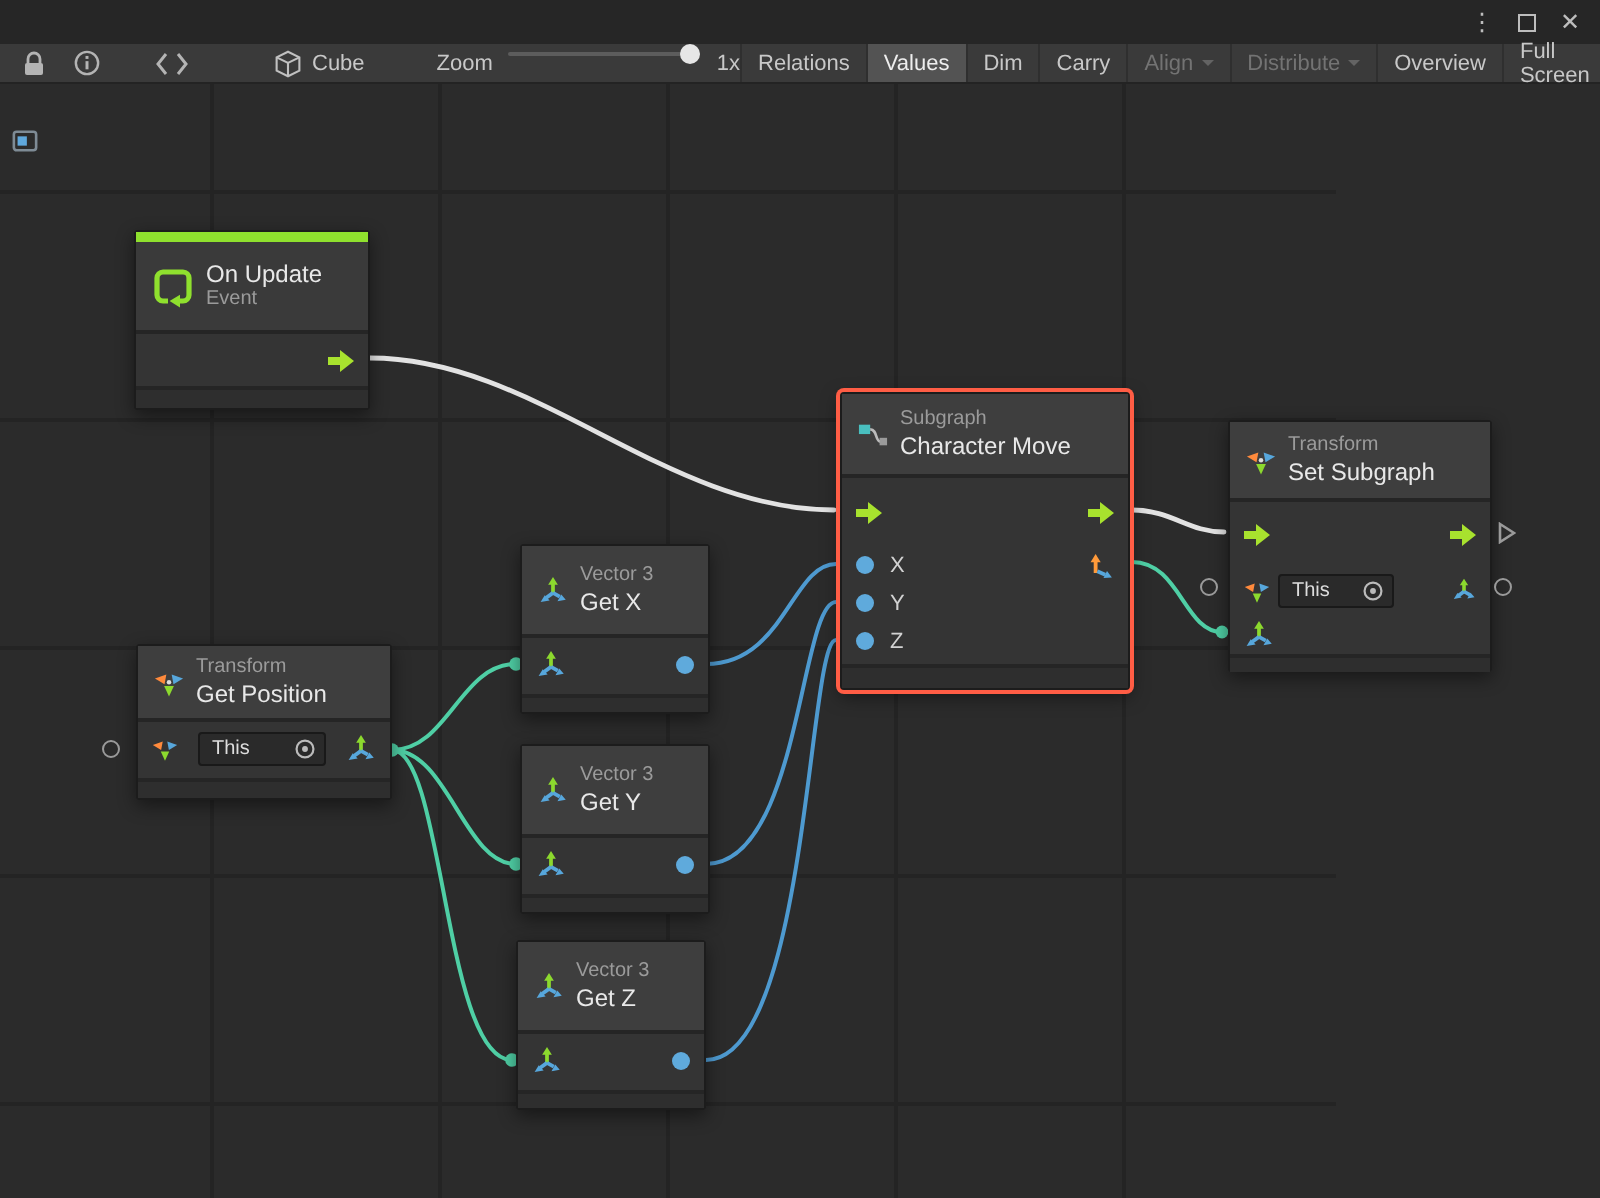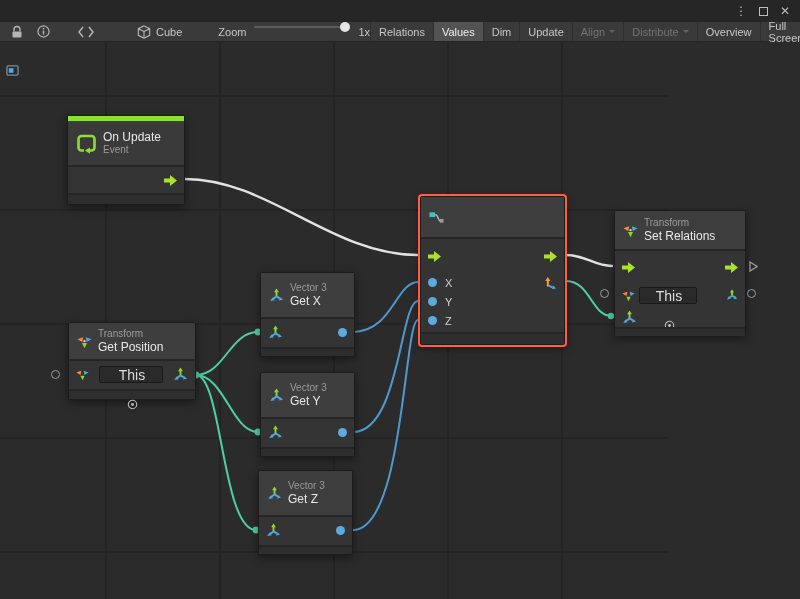--- a/index.html
+++ b/index.html
@@ -46,21 +46,21 @@
   .ntitle{font-size:12px;color:#e8e8e8;}
   .nbody{flex:1 1 auto;border-top:2px solid #252525;background:#343434;}
   .nfoot{flex:0 0 auto;border-top:2px solid #252525;background:#2e2e2e;}
   .prow{display:flex;align-items:center;padding:0 7px;}
   .sb{justify-content:space-between;}
   .pgroup{display:flex;align-items:center;gap:8px;}
   .icn{display:inline-flex;align-items:center;justify-content:center;line-height:0;}
   .dot{width:9px;height:9px;border-radius:50%;background:#5faadc;}
   .plabel{font-size:11px;color:#d2d2d2;}
   .objfield{display:flex;align-items:center;justify-content:space-between;gap:16px;background:#2a2a2a;
-    border:1px solid #191919;border-radius:2px;height:17px;padding:0 4px 0 6px;font-size:14px;color:#dddddd;flex-direction:column;}
+    border:1px solid #191919;border-radius:2px;height:17px;padding:0 4px 0 6px;font-size:10px;color:#dddddd;}
   .openport{position:absolute;z-index:2;width:9px;height:9px;border:1.5px solid #9a9a9a;border-radius:50%;}
   .opentri{position:absolute;z-index:2;line-height:0;}
 </style>
 </head>
 <body>
 
 <div class="window">
 
   <div class="tabbar">
     <div class="winctrls">
@@ -115,21 +115,21 @@
       <span class="btn">
           <span>Relations</span>
         </span>
       <span class="btn active">
           <span>Values</span>
         </span>
       <span class="btn">
           <span>Dim</span>
         </span>
       <span class="btn">
-          <span>Update</span>
+          <span>Carry</span>
         </span>
       <span class="btn disabled">
           <span>Align</span>
           <span class="dd"></span>
         </span>
       <span class="btn disabled">
           <span>Distribute</span>
           <span class="dd"></span>
         </span>
       <span class="btn">
@@ -353,20 +353,24 @@
 
     <div class="node selected" style="left:420px;top:154px;width:145px;height:149px">
       <div class="nhdr" style="height:40px">
         <span class="icn">
             <svg width="15" height="15" viewBox="0 0 16 16">
               <rect x="0.5" y="2.5" width="6" height="5" fill="#49BFBF"></rect>
               <path d="M6.5 5 C10.5 5 9 11.5 12 11.5" stroke="#bbbbbb" fill="none" stroke-width="1.4"></path>
               <rect x="11.5" y="9.5" width="4" height="4" fill="#9a9a9a"></rect>
             </svg>
           </span>
+        <span class="tcol">
+          <span class="ntype">Subgraph</span>
+          <span class="ntitle">Character Move</span>
+        </span>
       </div>
       <div class="nbody">
         <div class="prow sb" style="height:34px">
           <span class="icn">
               <svg width="13" height="11" viewBox="0 0 13 11">
                 <path d="M0 3.5h6V0l7 5.5L6 11V7.5H0z" fill="#A8E22E"></path>
               </svg>
             </span>
           <span class="icn">
               <svg width="13" height="11" viewBox="0 0 13 11">
@@ -409,21 +413,21 @@
         <span class="icn">
             <svg width="15" height="15" viewBox="0 0 16 16">
               <path d="M0.5 5.6 L6.6 3.4 L5.6 8.6 Z" fill="#FF8A3C"></path>
               <path d="M15.5 5.6 L9.4 3.4 L10.4 8.6 Z" fill="#57A7DC"></path>
               <path d="M8 15.2 L5.4 9.6 H10.6 Z" fill="#8CD92E"></path>
               <circle cx="8" cy="7.6" r="1.2" fill="#dddddd"></circle>
             </svg>
           </span>
         <span class="tcol">
           <span class="ntype">Transform</span>
-          <span class="ntitle">Set Relations</span>
+          <span class="ntitle">Set Subgraph</span>
         </span>
       </div>
       <div class="nbody">
         <div class="prow sb" style="height:32px">
           <span class="icn">
               <svg width="13" height="11" viewBox="0 0 13 11">
                 <path d="M0 3.5h6V0l7 5.5L6 11V7.5H0z" fill="#A8E22E"></path>
               </svg>
             </span>
           <span class="icn">

